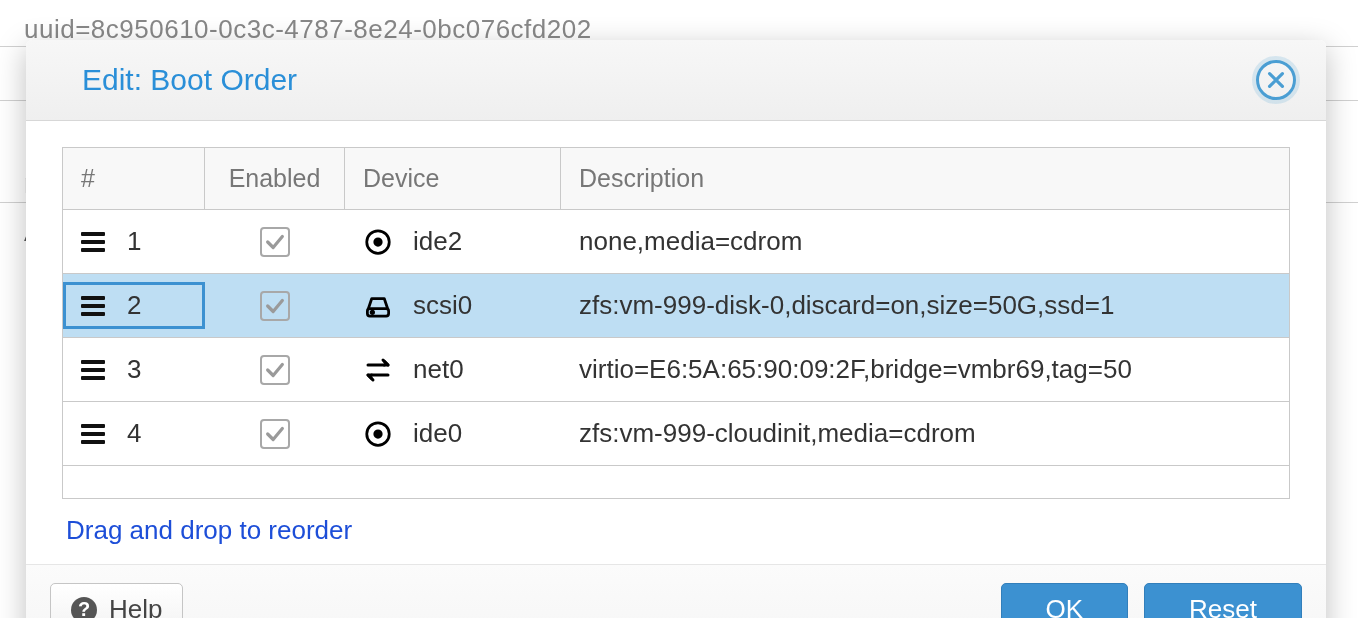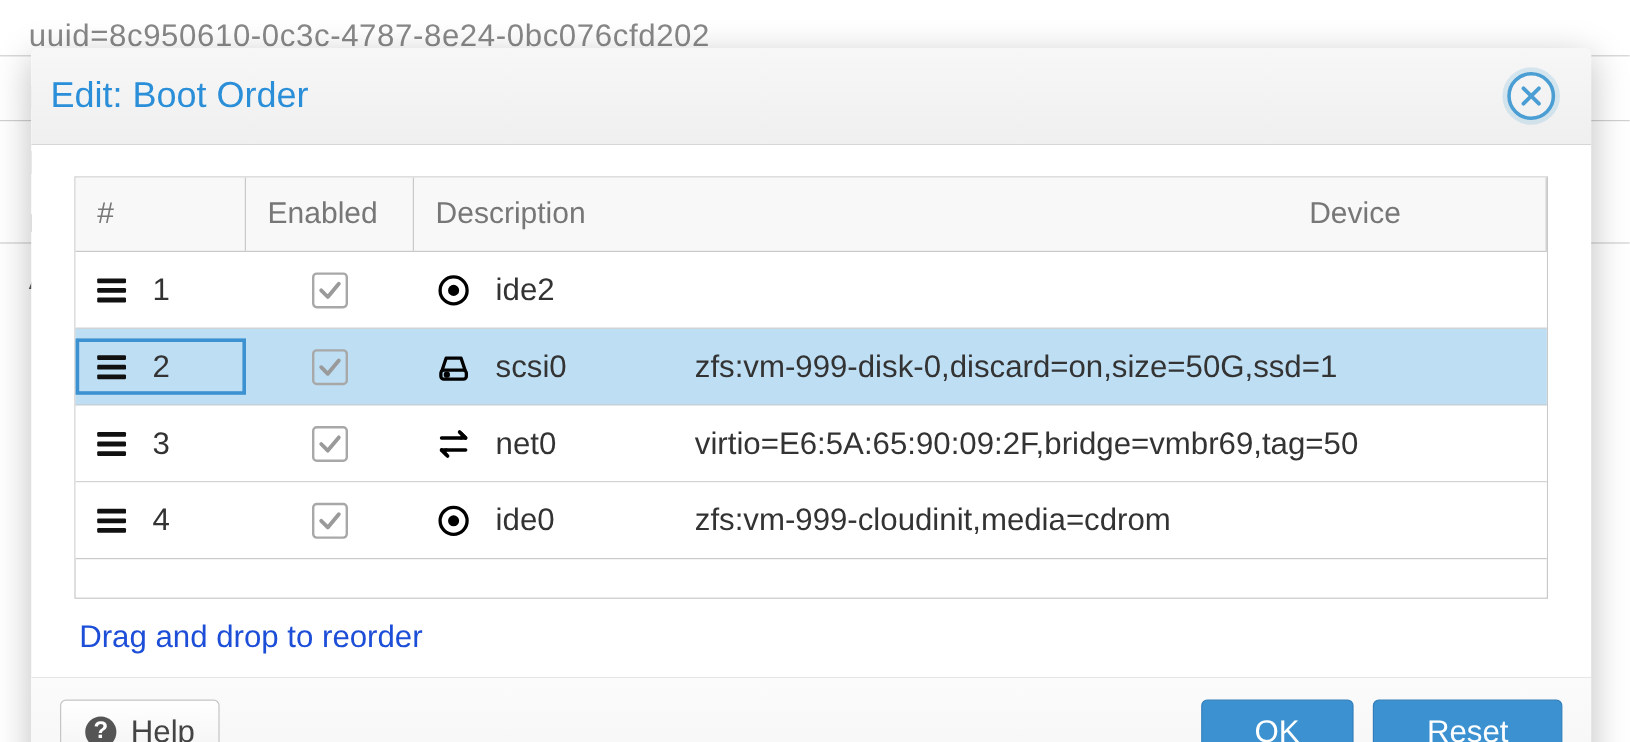--- a/index.html
+++ b/index.html
@@ -2,30 +2,30 @@
 <html><head>
 <meta charset="utf-8">
 <style>
   *{box-sizing:border-box;margin:0;padding:0}
   html,body{width:1358px;height:618px;font-family:"Helvetica Neue",Helvetica,Arial,sans-serif;font-size:26px;color:#444;background:#fff;overflow:hidden}
   .page-bg{position:absolute;inset:0;background:#fff}
   .bg-uuid{position:absolute;top:14px;left:24px;color:#888;font-size:26px;letter-spacing:.5px}
   .bg-hr{position:absolute;left:0;right:0;height:1px;background:#d0d0d0}
   .bg-letter{position:absolute;left:24px;color:#555;font-size:28px}
   .dialog{position:absolute;top:40px;left:26px;width:1300px;background:#fff;border-radius:6px;box-shadow:0 8px 30px rgba(0,0,0,.25)}
-  .dlg-header{display:flex;align-items:center;justify-content:space-between;padding:20px 30px 20px 16px;background:linear-gradient(#f7f7f7,#efefef);border-bottom:1px solid #d7d7d7;border-radius:6px 6px 0 0}
+  .dlg-header{display:flex;align-items:center;justify-content:space-between;padding:20px 30px 20px 56px;background:linear-gradient(#f7f7f7,#efefef);border-bottom:1px solid #d7d7d7;border-radius:6px 6px 0 0}
   .dlg-title{color:#2a8fd8;font-size:30px;font-weight:400}
   .close-btn{width:40px;height:40px;border:3.5px solid #4a9ed3;border-radius:50%;display:flex;align-items:center;justify-content:center;cursor:pointer;box-shadow:0 0 0 4px rgba(74,158,211,.18)}
   .close-btn svg{width:22px;height:22px;stroke:#4a9ed3;stroke-width:3.5;stroke-linecap:round}
   .dlg-body{padding:26px 36px 18px 36px}
   .grid{border:1px solid #c9c9c9}
   .grid-header{display:flex;background:#f8f8f8;border-bottom:1px solid #c9c9c9}
   .gh{padding:16px 18px;color:#777;font-size:25px}
   .col-num{width:142px}
-  .col-en{width:140px;}
+  .col-en{width:140px;text-align:center}
   .col-dev{width:216px}
   .col-desc{flex:1}
   .gh.col-num{border-right:1px solid #c9c9c9}
   .gh.col-en{border-right:1px solid #c9c9c9}
   .gh.col-dev{border-right:1px solid #c9c9c9}
   .row{display:flex;align-items:center;border-bottom:1px solid #c9c9c9;background:#fff;padding:8px 0}
   .row.selected{background:#bedef3}
   .row.selected .col-num-cell{outline:3px solid #3c91d1;outline-offset:-3px}
   .cell{padding:8px 18px;font-size:26px;color:#333}
   .col-num-cell{width:142px;display:flex;align-items:center;gap:22px}
@@ -68,22 +68,22 @@
           <path d="M5 5 L19 19 M19 5 L5 19"></path>
         </svg>
     </div>
   </div>
 
   <div class="dlg-body">
     <div class="grid">
       <div class="grid-header">
         <div class="gh col-num">#</div>
         <div class="gh col-en">Enabled</div>
+        <div class="gh col-dev">Device</div>
         <div class="gh col-desc">Description</div>
-        <div class="gh col-dev">Device</div>
       </div>
       <div id="rows">
           <div class="row">
             <div class="cell col-num-cell">
               <div class="drag">
                 <span></span>
                 <span></span>
                 <span></span>
               </div>
               <span>1</span>
@@ -97,20 +97,21 @@
             </div>
             <div class="cell col-dev-cell">
               <span class="dev-ico">
                 <svg viewBox="0 0 24 24" fill="none" stroke="#000" stroke-width="2.2">
                   <circle cx="12" cy="12" r="9"></circle>
                   <circle cx="12" cy="12" r="2.6" fill="#000"></circle>
                 </svg>
               </span>
               <span>ide2</span>
             </div>
+            <div class="cell col-desc-cell">none,media=cdrom</div>
           </div>
           <div class="row selected">
             <div class="cell col-num-cell">
               <div class="drag">
                 <span></span>
                 <span></span>
                 <span></span>
               </div>
               <span>2</span>
             </div>

